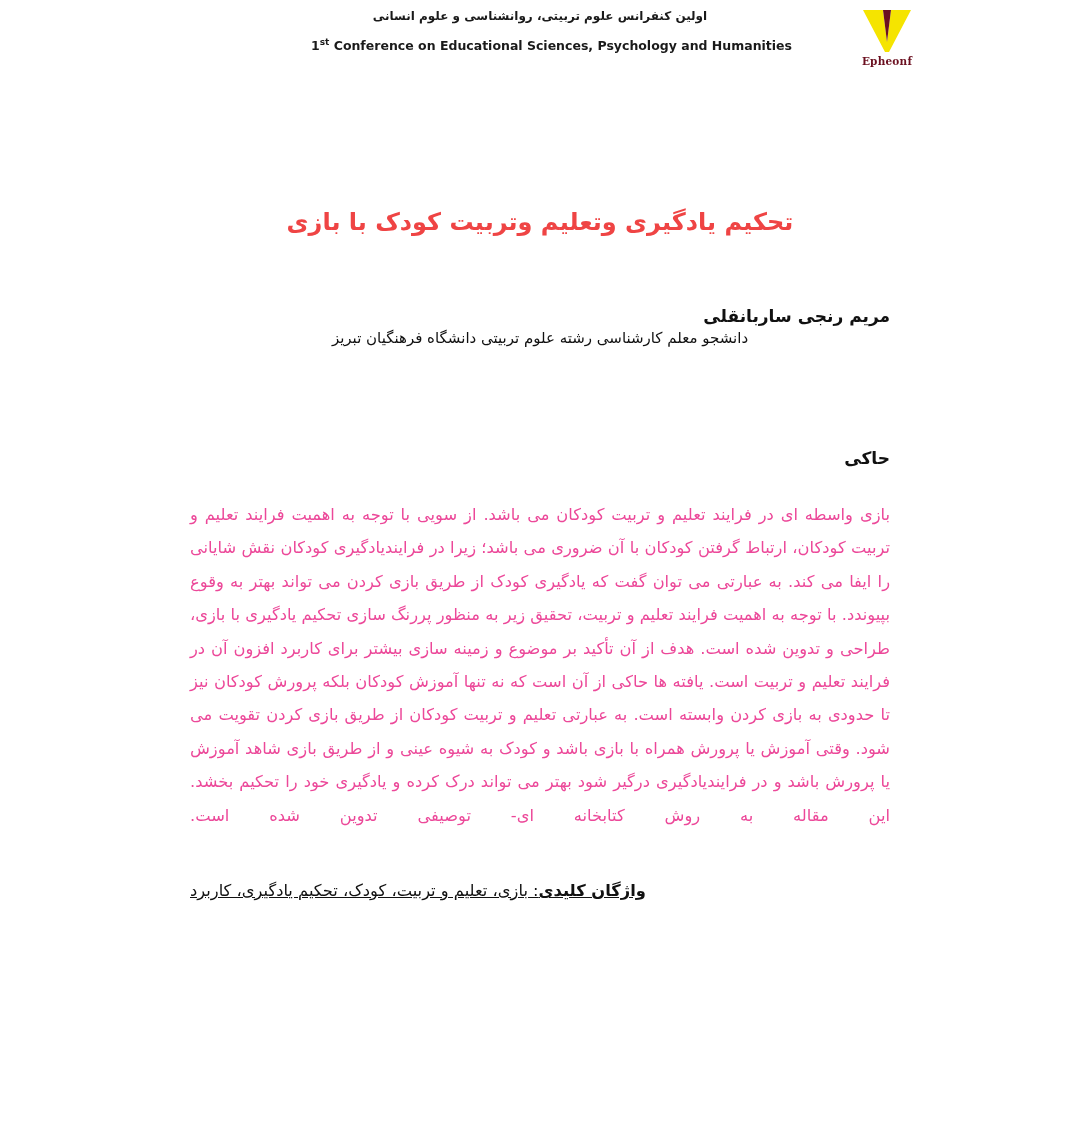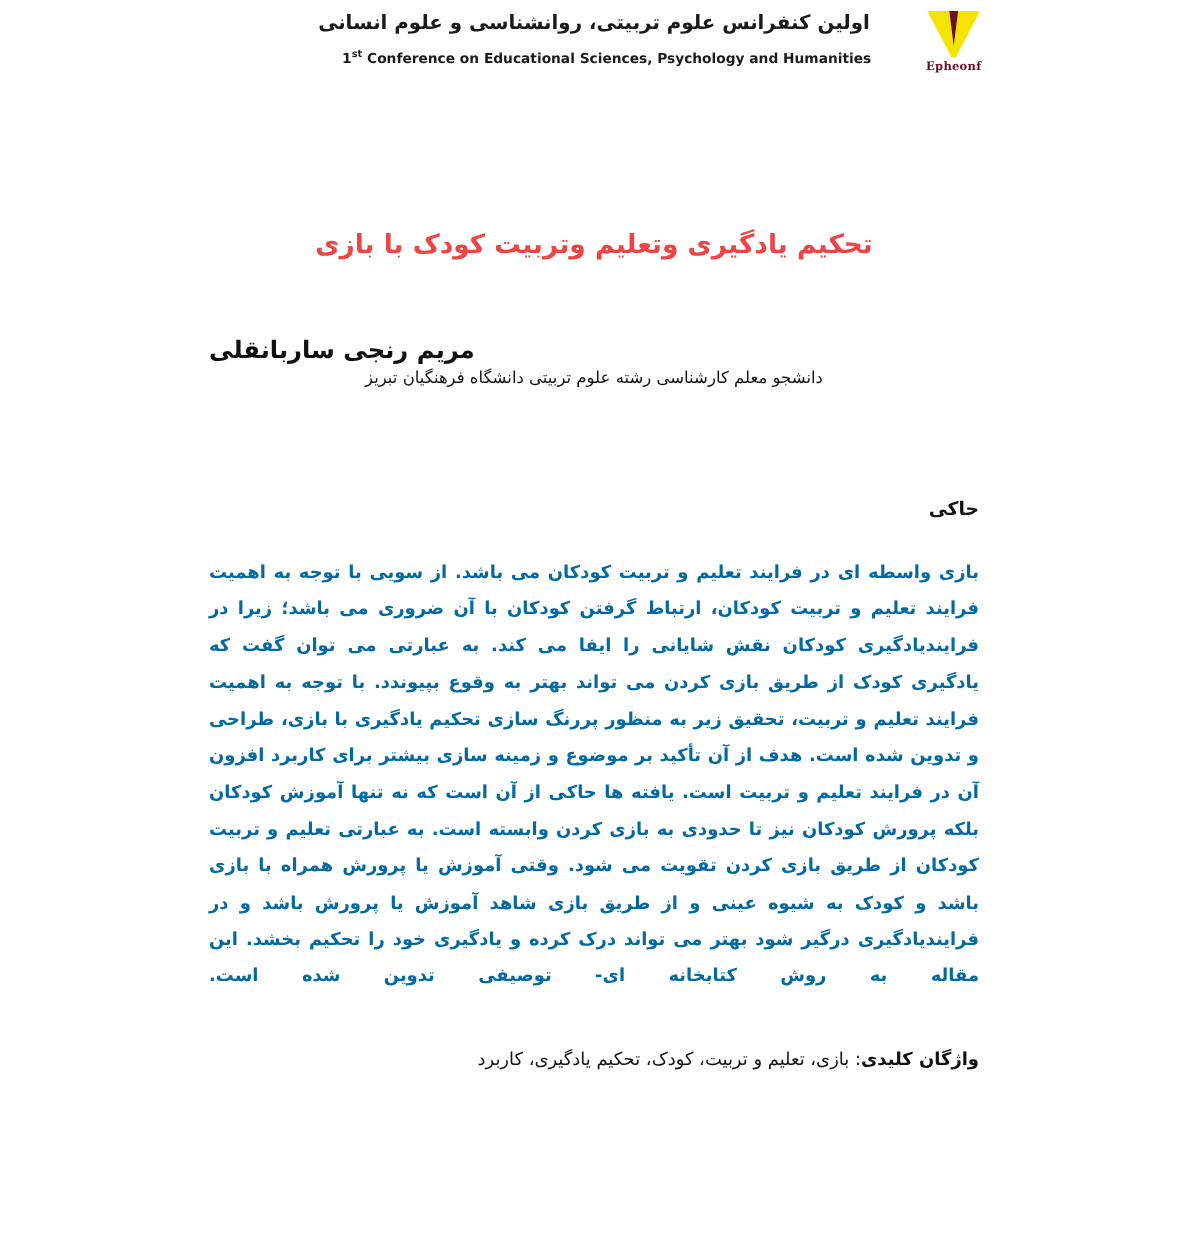--- a/index.html
+++ b/index.html
@@ -24,21 +24,21 @@
   }
   .header-center {
     position: absolute;
     left: 0;
     right: 0;
     top: 8px;
     text-align: center;
   }
   .header-fa {
     font-family: "DejaVu Sans", sans-serif;
-    font-size: 18px;
+    font-size: 12px;
     font-weight: bold;
     color: #1a1a1a;
     letter-spacing: 0px;
     direction: rtl;
     line-height: 1.4;
   }
   .header-en {
     margin-top: 12px;
     font-family: "DejaVu Sans", sans-serif;
     font-size: 12.5px;
@@ -48,21 +48,21 @@
     margin-left: 23px;
   }
   .header-en .ord {
     font-size: 9px;
     vertical-align: super;
   }
 
   
   .logo {
     position: absolute;
-    right: 176px;
+    right: 156px;
     top: 8px;
     width: 74px;
     text-align: center;
   }
   .logo-mark {
     width: 56px;
     height: 46px;
     margin: 0 auto;
     display: block;
   }
@@ -87,22 +87,22 @@
     text-align: center;
     font-size: 24px;
     font-weight: bold;
     color: #ef4444;
     direction: rtl;
     line-height: 1.5;
   }
 
   .author {
     margin-top: 66px;
-    text-align: left;
-    font-size: 22px;
+    text-align: right;
+    font-size: 17px;
     font-weight: bold;
     direction: rtl;
   }
 
   .affiliation {
     margin-top: 0;
     text-align: center;
     font-size: 15px;
     direction: rtl;
     line-height: 1.6;
@@ -124,30 +124,30 @@
     direction: rtl;
   }
 
   .abstract-body {
     margin-top: 30px;
     text-align: justify;
     text-align-last: justify;
     direction: rtl;
     font-size: 16.3px;
     line-height: 2.05;
-    color: #0369a1;
-    font-weight: bold;
+    color: #ec4899;
   }
 
   .keywords {
     margin-top: 44px;
-    text-align: right;
+    text-align: left;
     direction: rtl;
     font-size: 16.3px;
     line-height: 1.9;
+    text-decoration: underline;
   }
   .keywords .kw-label {
     font-weight: bold;
   }
 </style>
 </head>
 <body>
 
 <div class="header">
   <div class="header-center">

